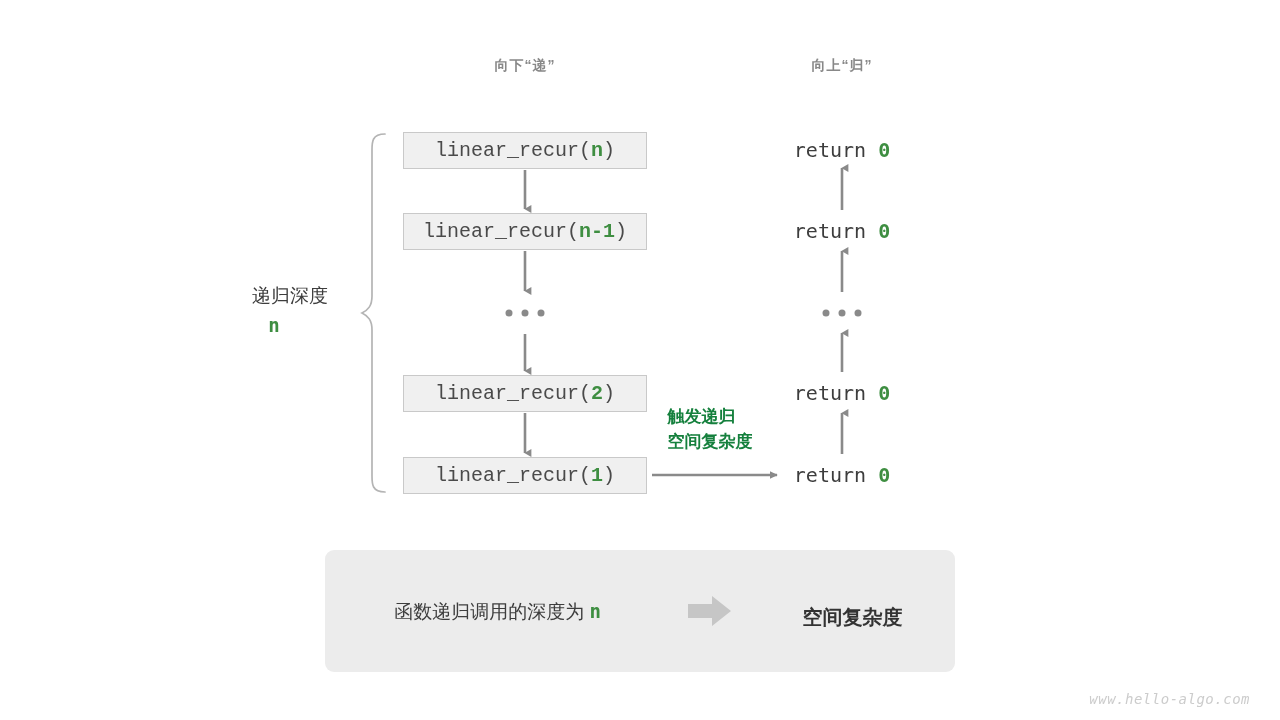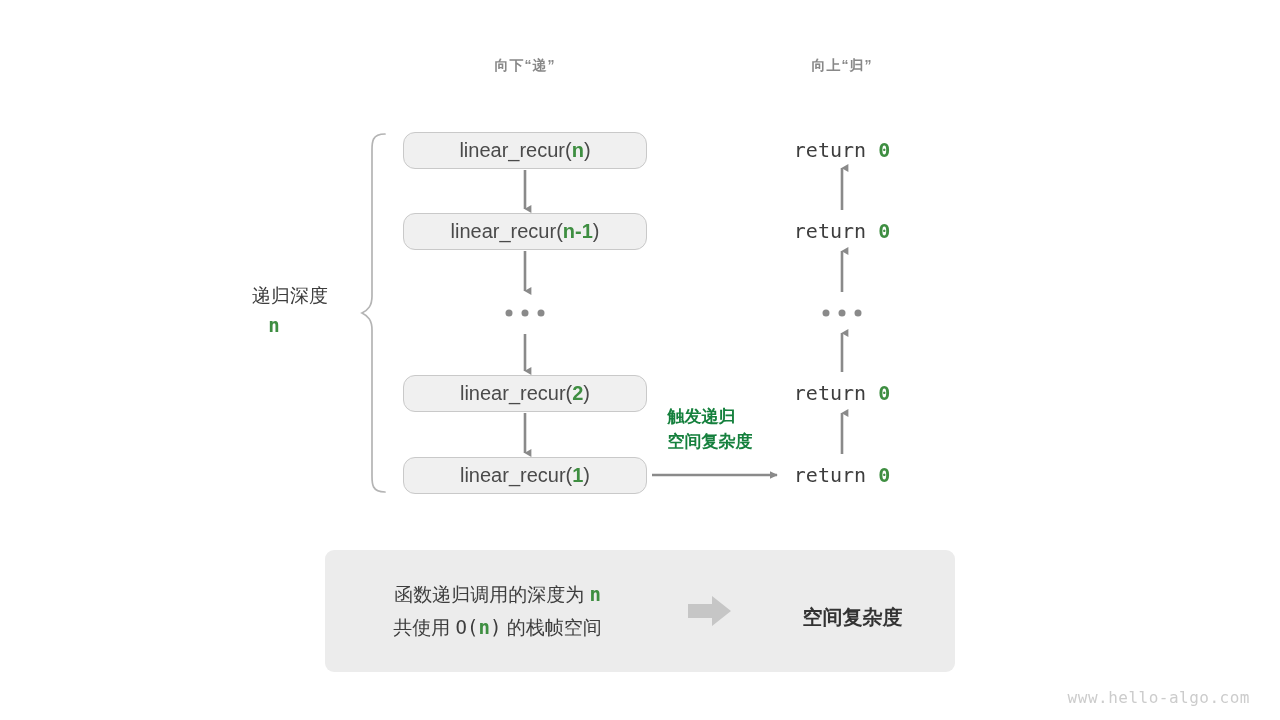--- a/index.html
+++ b/index.html
@@ -38,25 +38,25 @@
 
   
   .call-box {
     position: absolute;
     left: 403px;
     width: 244px;
     height: 37px;
     box-sizing: border-box;
     background: #f0f0f0;
     border: 1px solid #c9c9c9;
-    border-radius: 12px;
+    border-radius: 0;
     display: flex;
     align-items: center;
     justify-content: center;
-    font-family: Liberation Sans, sans-serif;
+    font-family: Liberation Mono, monospace;
     font-size: 20px;
     color: #4a4a4a;
     white-space: nowrap;
   }
   .call-box .arg {
     color: #3e8e41;
     font-weight: bold;
   }
 
   #box-0 { top: 132px; }
@@ -204,24 +204,25 @@
   #summary-right .value .mono {
     font-family: "DejaVu Sans Mono", "Liberation Mono", monospace;
   }
 
   
   #watermark {
     position: absolute;
     right: 30px;
     bottom: 13px;
     font-family: "DejaVu Sans Mono", "Liberation Mono", monospace;
-    font-size: 16px;
+    font-size: 14px;
     color: #cccccc;
     letter-spacing: 0.5px;
     white-space: nowrap;
+    font-style: italic;
   }
 </style>
 </head>
 <body>
 
 <div class="canvas">
 
   <svg class="arrow-layer" viewBox="0 0 1280 720" width="1280" height="720" xmlns="http://www.w3.org/2000/svg">
     <defs>
       <marker id="ah-down" markerWidth="9" markerHeight="9" refX="4.5" refY="7.6" orient="auto" markerUnits="userSpaceOnUse">
@@ -321,23 +322,20 @@
     <div>触发递归</div>
     <div>空间复杂度</div>
   </div>
 
   <div id="summary-panel">
 
     <div id="summary-left">
       <div>
         <span>函数递归调用的深度为 </span><span class="hl">n</span>
       </div>
-      <div>
-        <span>共使用 </span><span class="mono">O(</span><span class="hl">n</span><span class="mono">)</span><span> 的栈帧空间</span>
-      </div>
     </div>
 
     <div id="summary-arrow-wrap">
       <svg width="44" height="32" viewBox="0 0 44 32" xmlns="http://www.w3.org/2000/svg">
         <path d="M0,9 L24,9 L24,1 L43,16 L24,31 L24,23 L0,23 Z" fill="#c6c6c6"></path>
       </svg>
     </div>
 
     <div id="summary-right">
       <span class="title">空间复杂度</span>

